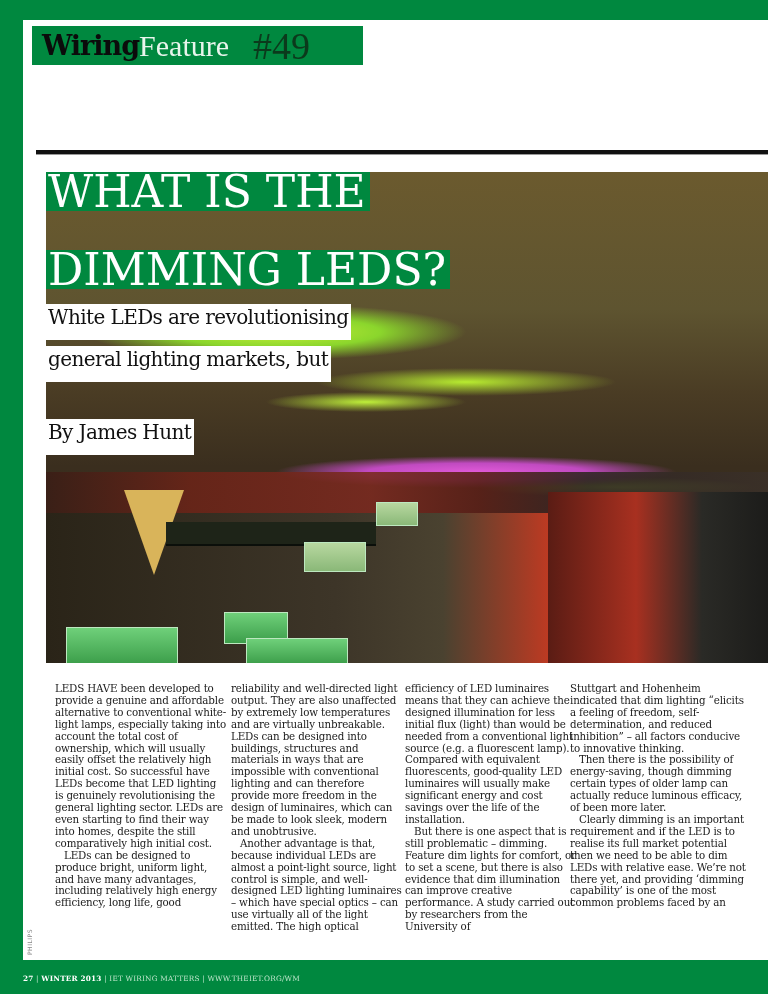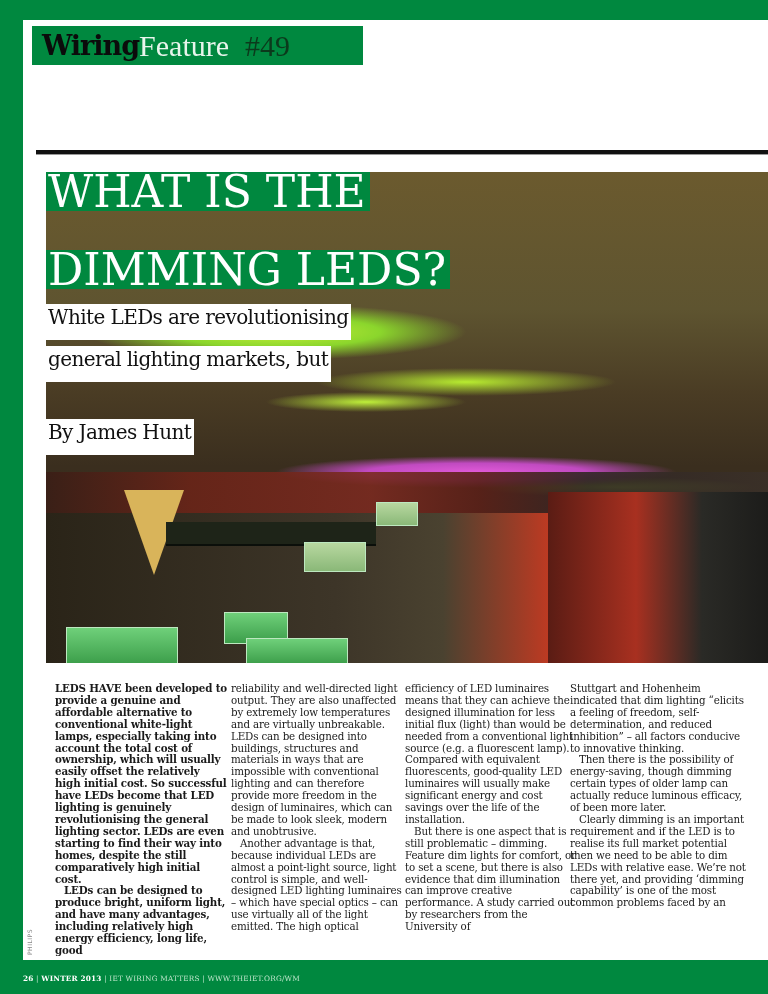--- a/index.html
+++ b/index.html
@@ -14,21 +14,21 @@
   }
   .kicker {
     position: absolute; left: 32px; top: 26px; width: 331px; height: 39px;
     background: #00883f;
     display: flex; align-items: center; padding-left: 10px; box-sizing: border-box;
     font-family: "DejaVu Serif", serif; font-size: 27px; line-height: 1;
     white-space: nowrap;
   }
   .kicker .k1 { color: #0b0b0b; font-weight: bold; letter-spacing: -1px; }
   .kicker .k2 { color: #e8f5ec; font-weight: normal; font-family: "Liberation Serif", serif; font-size: 30px; }
-  .kicker .k3 { color: #0b3a1c; font-weight: normal; font-family: "Liberation Serif", serif; font-size: 30px; margin-left: 16px;}
+  .kicker .k3 { color: #0b3a1c; font-weight: normal; font-family: "Liberation Serif", serif; font-size: 38px; margin-left: 24px;}
   .rule {
     position: absolute; left: 36px; top: 150px; width: 732px; height: 4px; background: #111;
     box-shadow: 0 1px 0 #999;
   }
   .photo {
     position: absolute; left: 46px; top: 172px; width: 722px; height: 491px;
     overflow: hidden;
     background:
       radial-gradient(ellipse 190px 28px at 230px 160px, #c8f03a 0%, #8bd62c 55%, rgba(139,214,44,0) 100%),
       radial-gradient(ellipse 150px 14px at 420px 210px, #b8ec30 0%, rgba(160,220,40,0) 100%),
@@ -131,21 +131,21 @@
 </div>
 
 <div class="deck">
   <span>White LEDs are revolutionising</span><br>
   <span>general lighting markets, but</span><br>
   <br>
   <span>By James Hunt</span>
 </div>
 
 <div class="columns">
-  <div class="col" style="left:9px;font-weight:bold;">
+  <div class="col" style="left:9px;">
     <p>LEDS HAVE been developed to provide a genuine and affordable alternative to conventional white-light lamps, especially taking into account the total cost of ownership, which will usually easily offset the relatively high initial cost. So successful have LEDs become that LED lighting is genuinely revolutionising the general lighting sector. LEDs are even starting to find their way into homes, despite the still comparatively high initial cost.</p>
     <p class="ind">LEDs can be designed to produce bright, uniform light, and have many advantages, including relatively high energy efficiency, long life, good</p>
   </div>
   <div class="col" style="left:185px;">
     <p>reliability and well-directed light output. They are also unaffected by extremely low temperatures and are virtually unbreakable. LEDs can be designed into buildings, structures and materials in ways that are impossible with conventional lighting and can therefore provide more freedom in the design of luminaires, which can be made to look sleek, modern and unobtrusive.</p>
     <p class="ind">Another advantage is that, because individual LEDs are almost a point-light source, light control is simple, and well-designed LED lighting luminaires – which have special optics – can use virtually all of the light emitted. The high optical</p>
   </div>
   <div class="col" style="left:345px;margin-left:14px;">
     <p>efficiency of LED luminaires means that they can achieve the designed illumination for less initial flux (light) than would be needed from a conventional light source (e.g. a fluorescent lamp). Compared with equivalent fluorescents, good-quality LED luminaires will usually make significant energy and cost savings over the life of the installation.</p>
     <p class="ind">But there is one aspect that is still problematic – dimming. Feature dim lights for comfort, or to set a scene, but there is also evidence that dim illumination can improve creative performance. A study carried out by researchers from the University of</p>
@@ -153,14 +153,14 @@
   <div class="col" style="left:524px;width:176px;">
     <p>Stuttgart and Hohenheim indicated that dim lighting “elicits a feeling of freedom, self-determination, and reduced inhibition” – all factors conducive to innovative thinking.</p>
     <p class="ind">Then there is the possibility of energy-saving, though dimming certain types of older lamp can actually reduce luminous efficacy, of been more later.</p>
     <p class="ind">Clearly dimming is an important requirement and if the LED is to realise its full market potential then we need to be able to dim LEDs with relative ease. We’re not there yet, and providing ‘dimming capability’ is one of the most common problems faced by an</p>
   </div>
 </div>
 
 <div class="credit">PHILIPS</div>
 
 <div class="footer">
-  <b>26</b><span> | </span><b>WINTER 2013</b><span> | </span><span>IET WIRING MATTERS</span><span> | </span><span>WWW.THEIET.ORG/WM</span>
+  <b>27</b><span> | </span><b>WINTER 2013</b><span> | </span><span>IET WIRING MATTERS</span><span> | </span><span>WWW.THEIET.ORG/WM</span>
 </div>
 
 </body></html>

